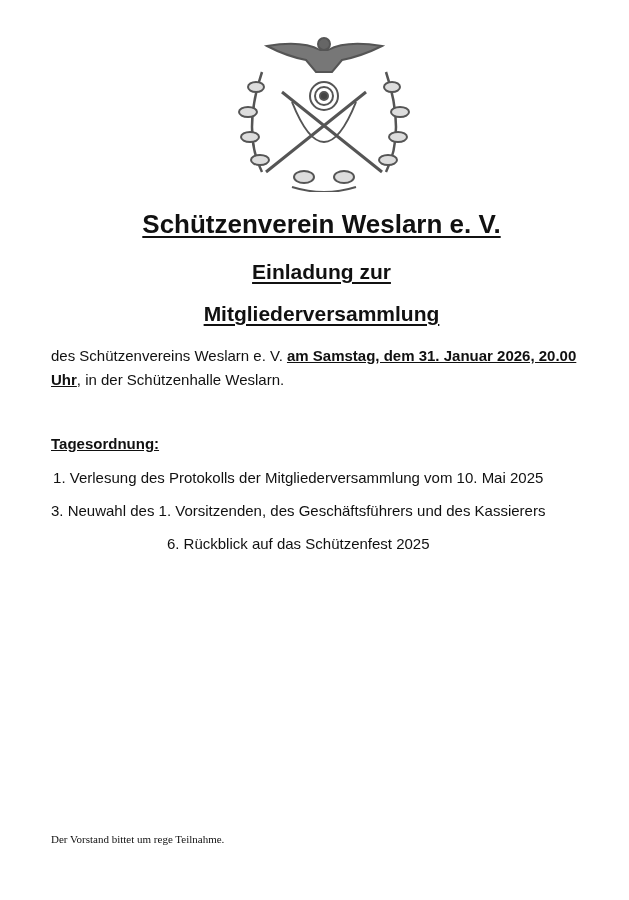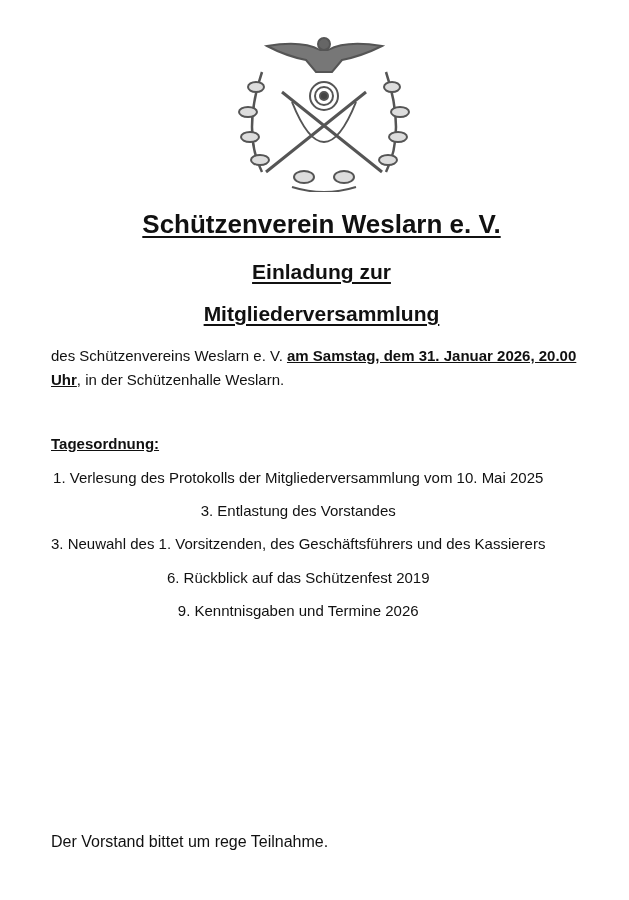--- a/index.html
+++ b/index.html
@@ -8,21 +8,21 @@
   .emblem { position: absolute; left: 232px; top: 32px; width: 184px; height: 160px; }
   .title { position: absolute; left: 0; width: 643px; text-align: center; font-weight: bold; text-decoration: underline; text-underline-offset: 3px; text-decoration-thickness: 2px; }
   .t1 { top: 209px; font-size: 26px; }
   .t2 { top: 260px; font-size: 21px; }
   .t3 { top: 302px; font-size: 21px; }
   .intro { position: absolute; left: 51px; top: 344px; width: 540px; font-size: 15px; line-height: 24px; }
   .intro b { text-decoration: underline; }
   .agenda-head { position: absolute; left: 51px; top: 435px; font-size: 15px; font-weight: bold; text-decoration: underline; }
   .agenda { position: absolute; left: 51px; top: 466px; list-style: none; margin: 0; padding: 0; font-size: 15px; text-align: center; }
   .agenda li { height: 33.2px; line-height: 24px; white-space: nowrap; }
-  .closing { position: absolute; left: 51px; top: 833px; font-size: 16px; }
+  .closing { position: absolute; left: 51px; top: 833px; font-size: 11px; font-family: Liberation Serif, serif; }
 </style>
 </head>
 <body>
 
 <div class="page">
 
   <svg class="emblem" viewBox="0 0 184 160">
     <g fill="none" stroke="#555" stroke-width="2">
 
       <path d="M35 14 Q70 8 88 18 L96 18 Q114 8 150 14 Q130 24 110 28 L100 40 L84 40 L74 28 Q54 24 35 14Z" fill="#777"></path>
@@ -57,20 +57,18 @@
   <div class="title t1">Schützenverein Weslarn e. V.</div>
   <div class="title t2">Einladung zur</div>
   <div class="title t3">Mitgliederversammlung</div>
 
   <div class="intro"><span>des Schützenvereins Weslarn e. V. </span><b>am Samstag, dem 31. Januar 2026, 20.00 Uhr</b><span>, in der Schützenhalle Weslarn.</span></div>
 
   <div class="agenda-head">Tagesordnung:</div>
 
   <ul class="agenda">
     <li>1. Verlesung des Protokolls der Mitgliederversammlung vom 10. Mai 2025</li>
-    <li>3. Entlastung des Vorstandes</li>
     <li>3. Neuwahl des 1. Vorsitzenden, des Geschäftsführers und des Kassierers</li>
-    <li>6. Rückblick auf das Schützenfest 2019</li>
-    <li>9. Kenntnisgaben und Termine 2026</li>
+    <li>6. Rückblick auf das Schützenfest 2025</li>
   </ul>
 
   <div class="closing">Der Vorstand bittet um rege Teilnahme.</div>
 </div>
 
 </body></html>

